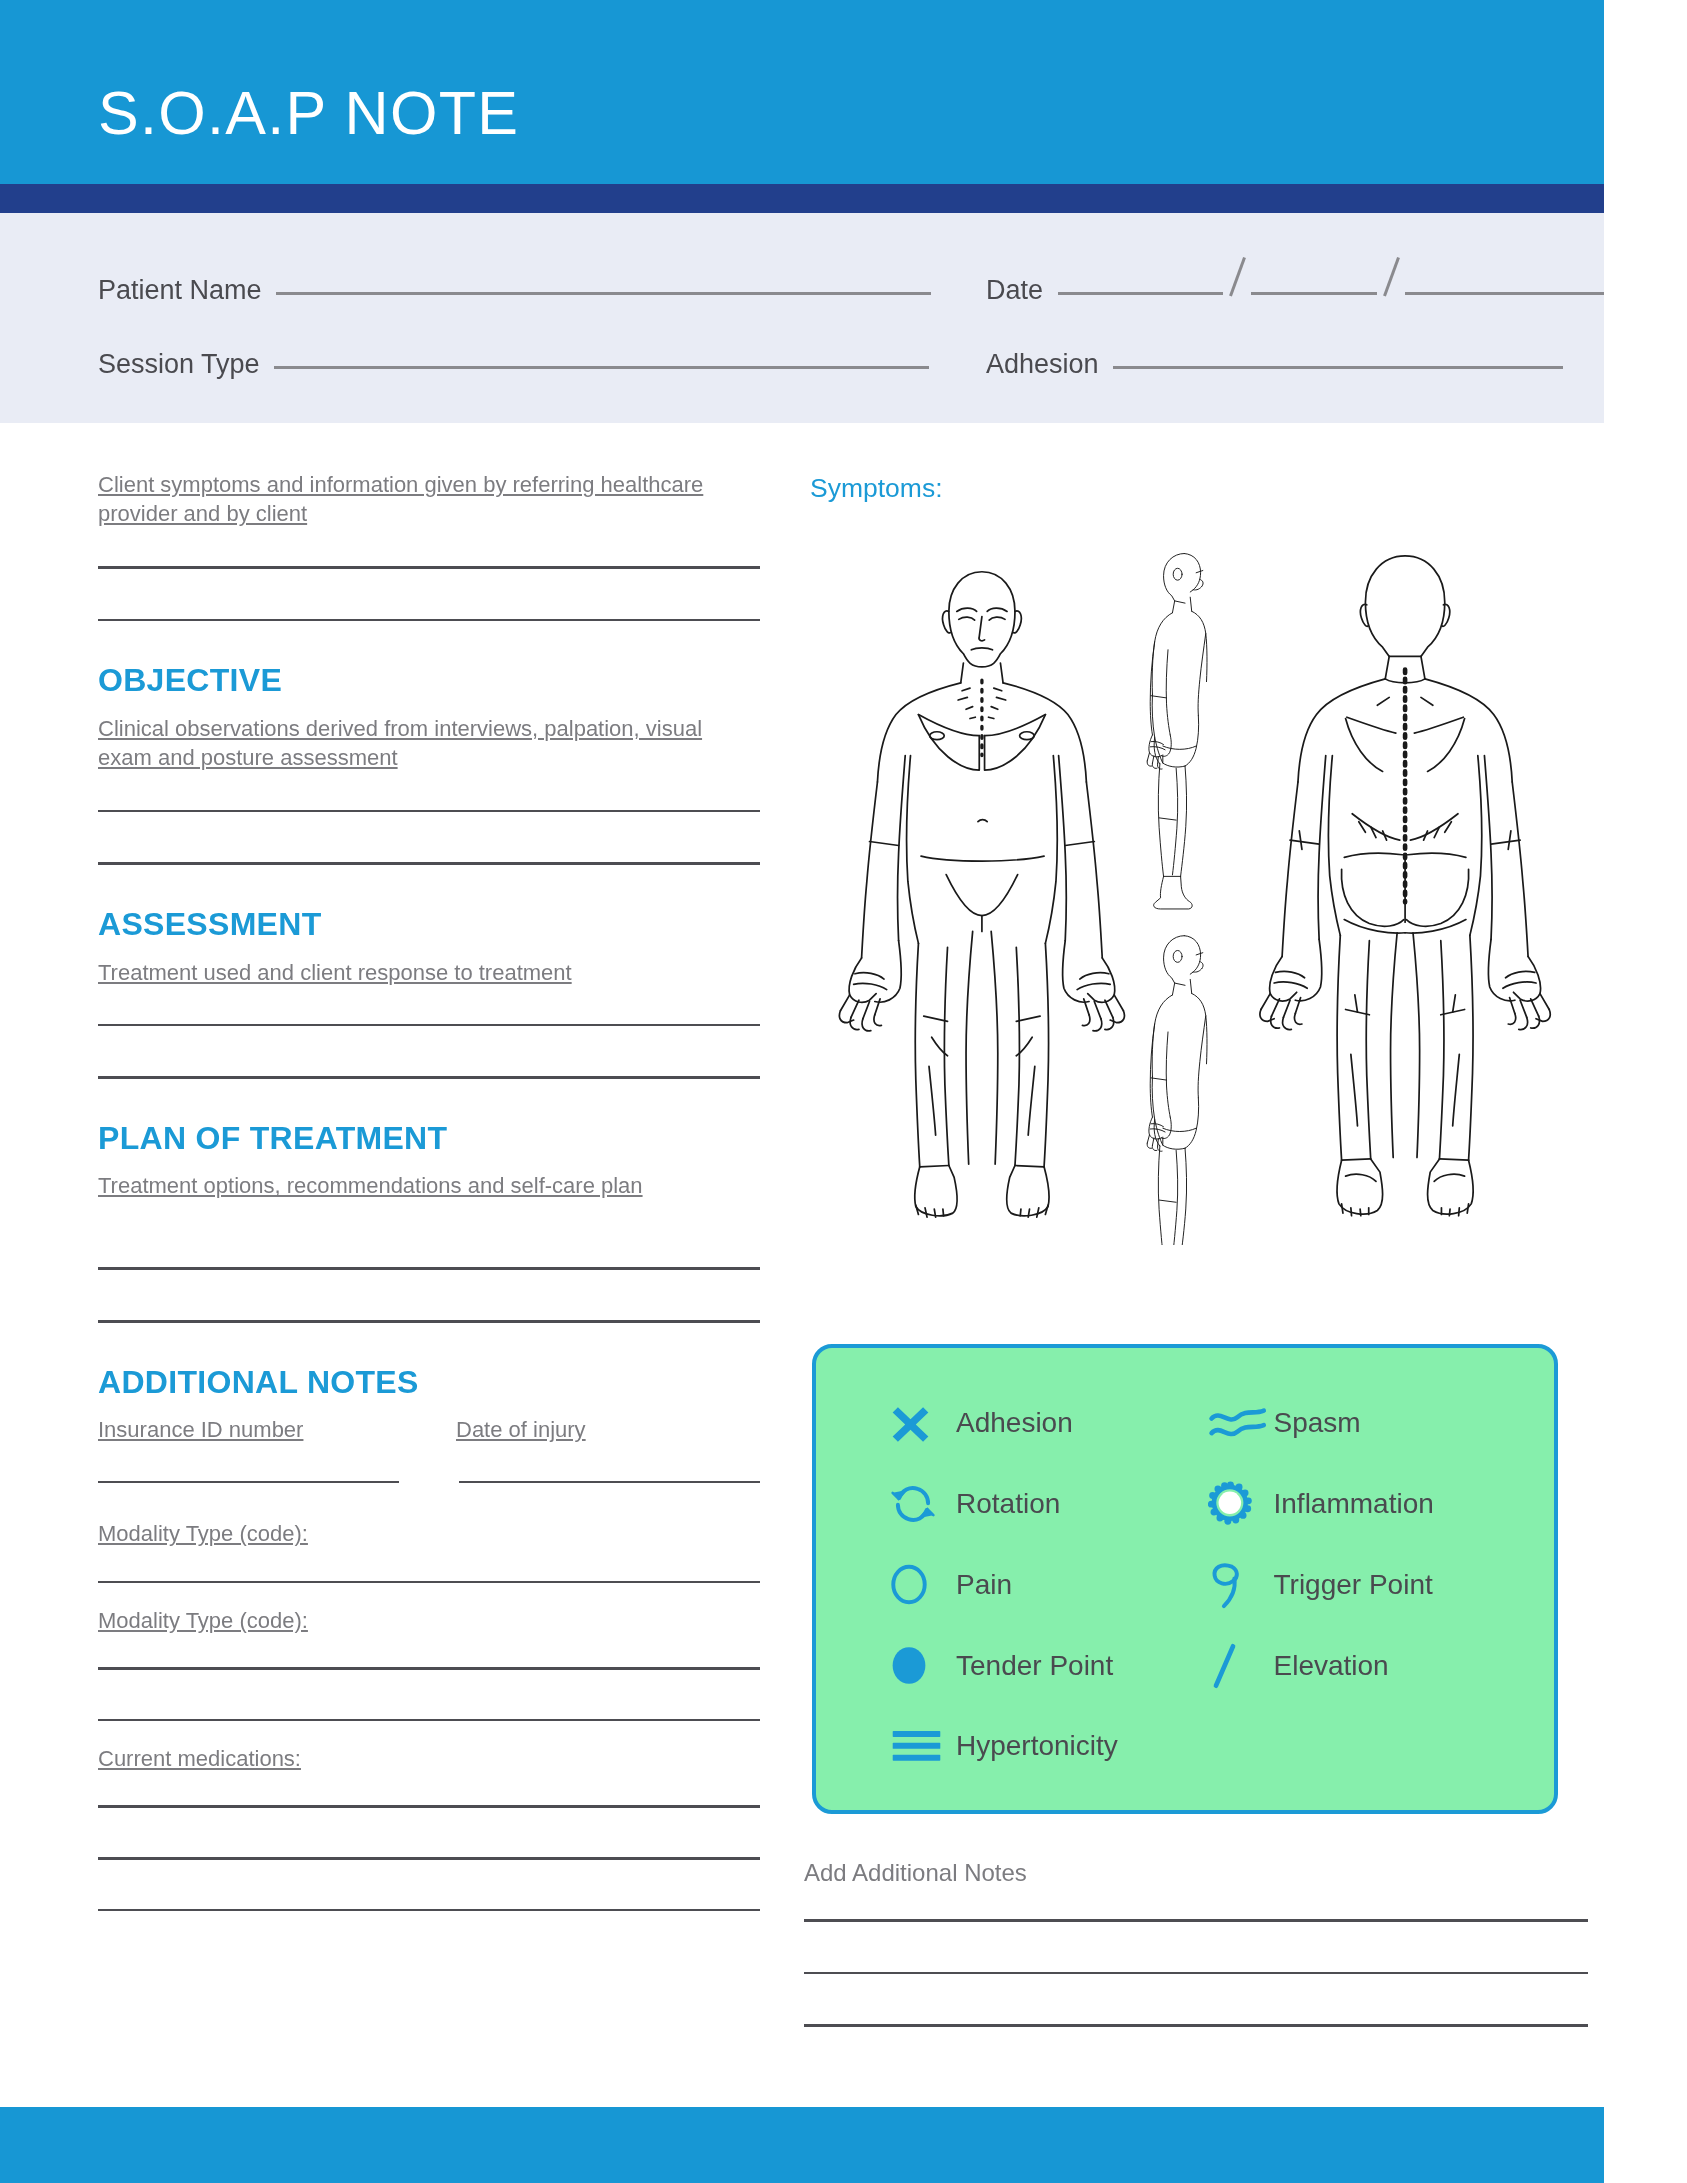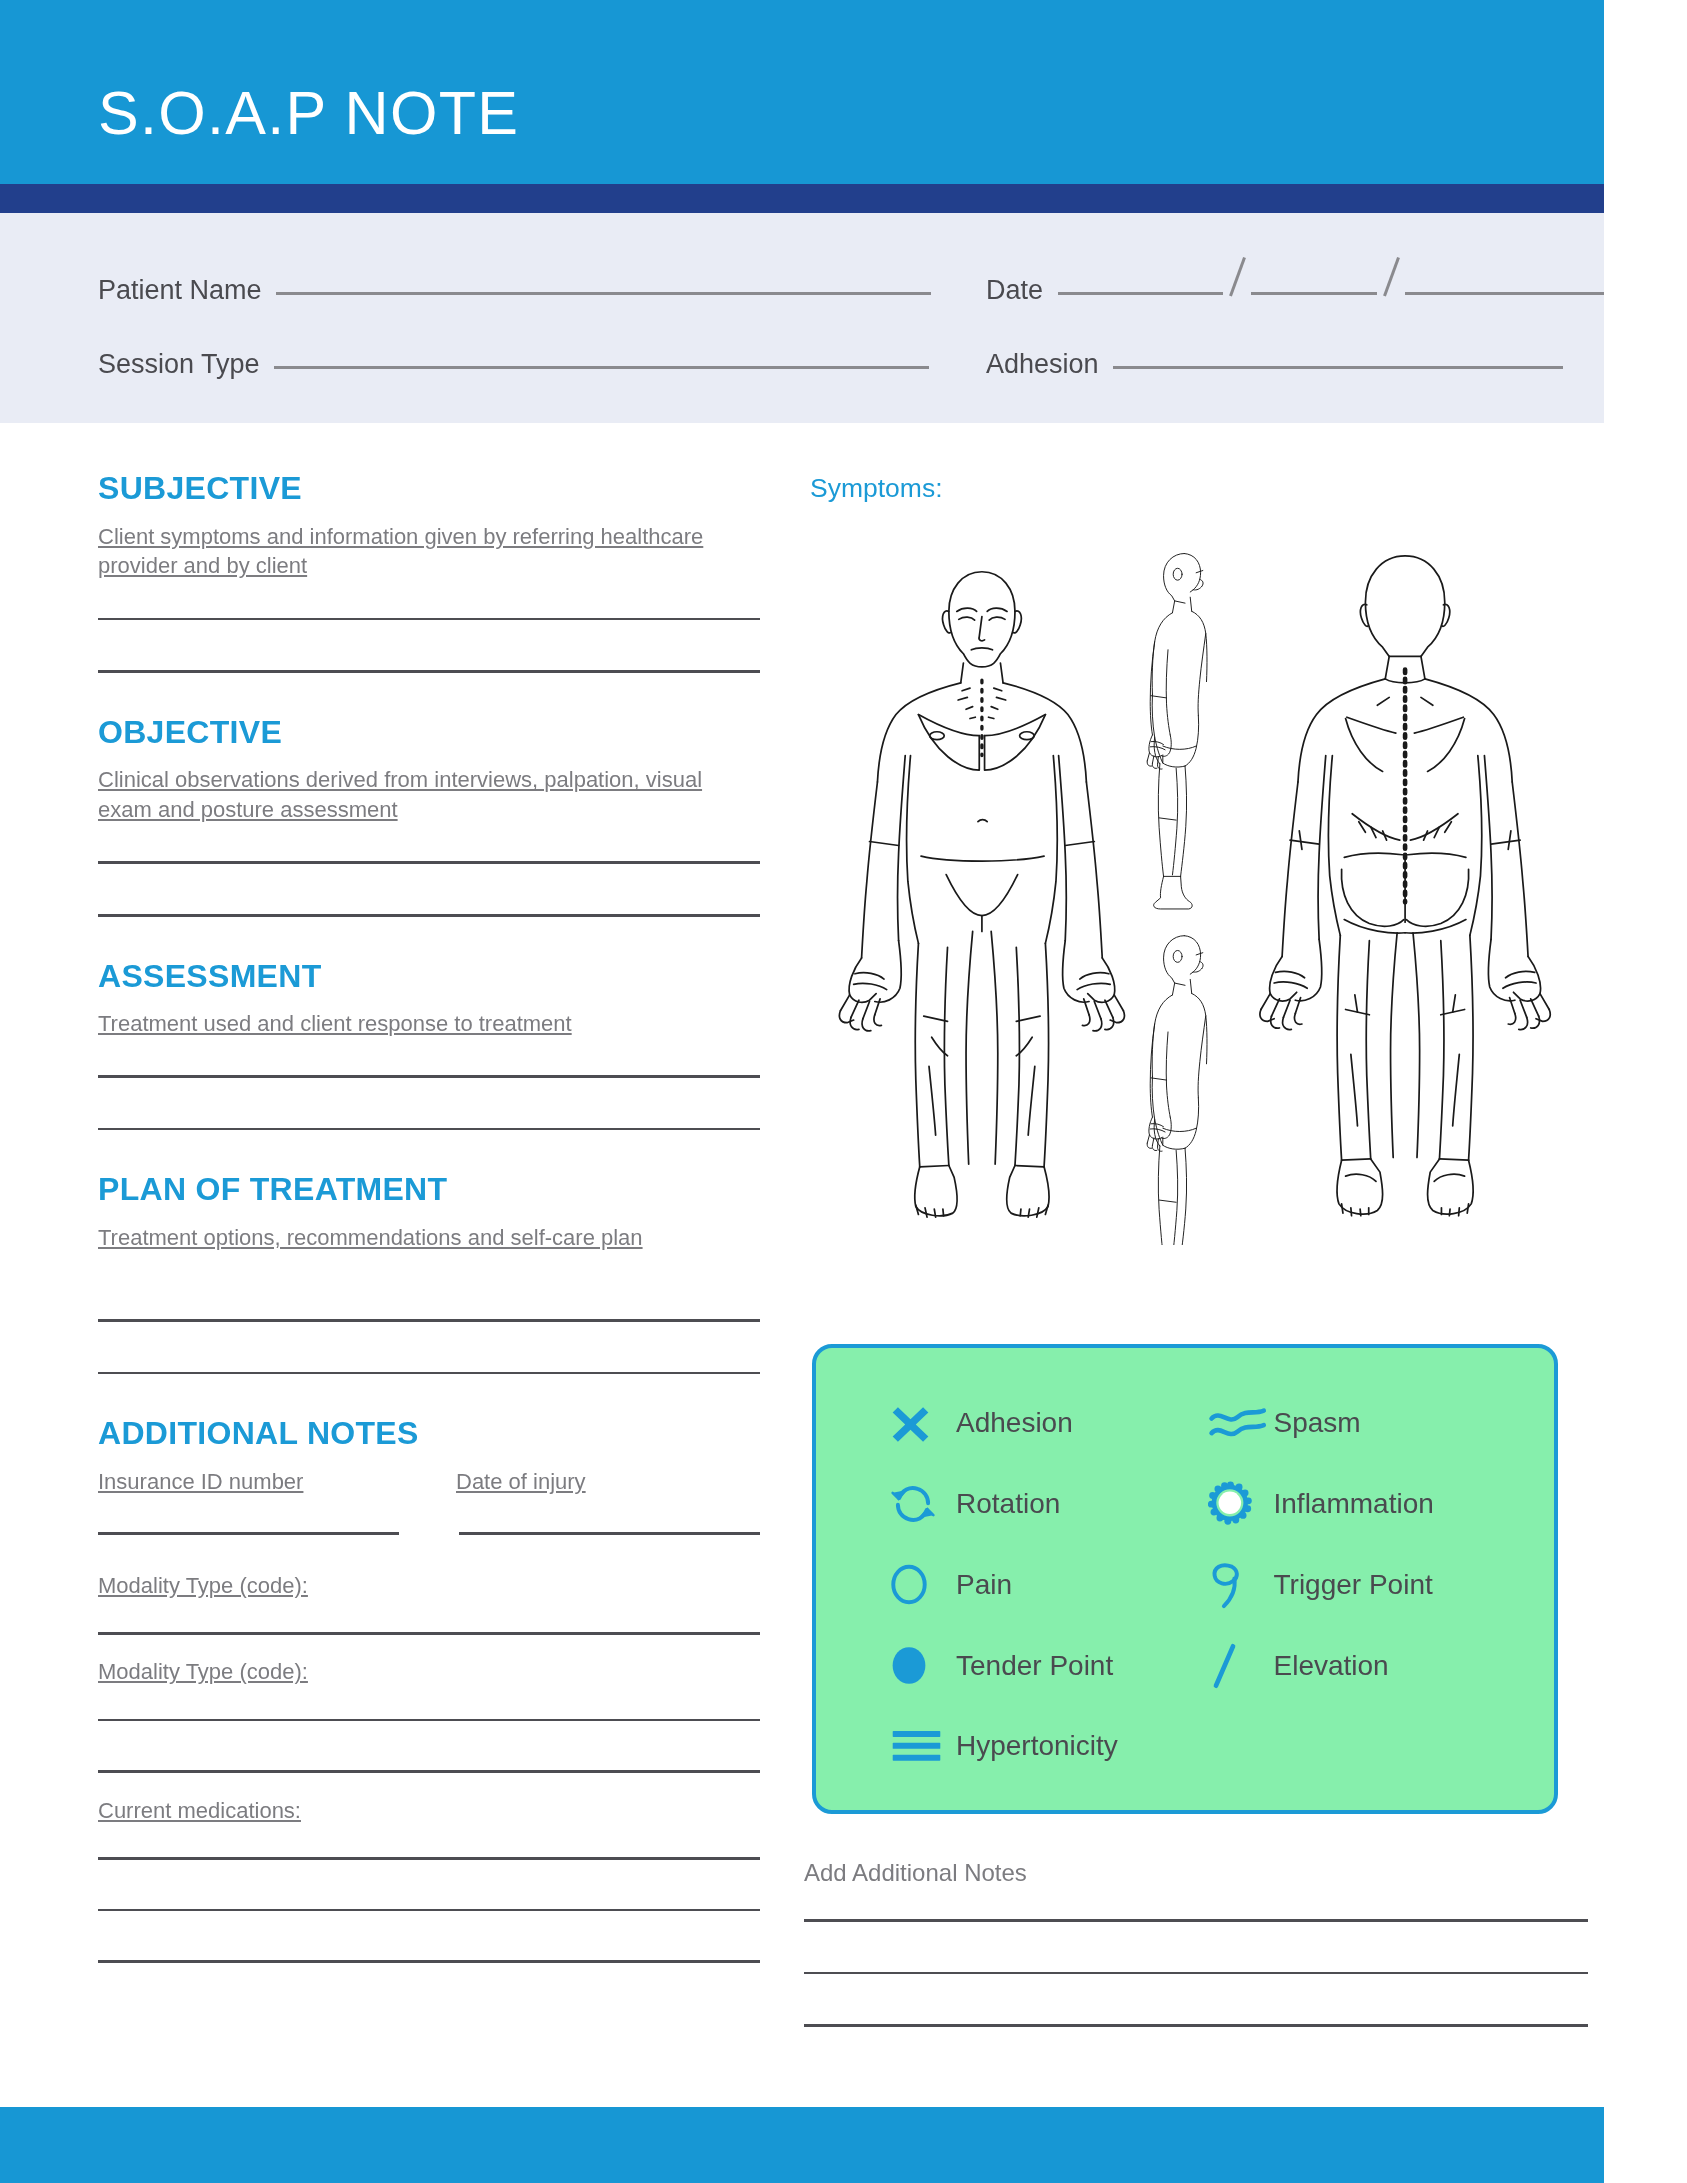--- a/index.html
+++ b/index.html
@@ -239,21 +239,20 @@
   </div>
 
   <div class="info-row" style="left:986px; top:349px;">
     <span class="info-label">Adhesion</span>
     <span class="rule" style="width:450px;"></span>
   </div>
 
   <div class="left-col">
 
     <div class="section">
-      <div class="sec-title">SUBJECTIVE</div>
       <div class="sec-desc" style="height:66px;">Client symptoms and information given by referring healthcare provider and by client</div>
       <div class="write-line" style="margin-top:30px;"></div>
       <div class="write-line" style="margin-top:50px;"></div>
     </div>
 
     <div class="section" style="margin-top:41px;">
       <div class="sec-title">OBJECTIVE</div>
       <div class="sec-desc" style="height:66px;">Clinical observations derived from interviews, palpation, visual exam and posture assessment</div>
       <div class="write-line" style="margin-top:30px;"></div>
       <div class="write-line" style="margin-top:50px;"></div>

